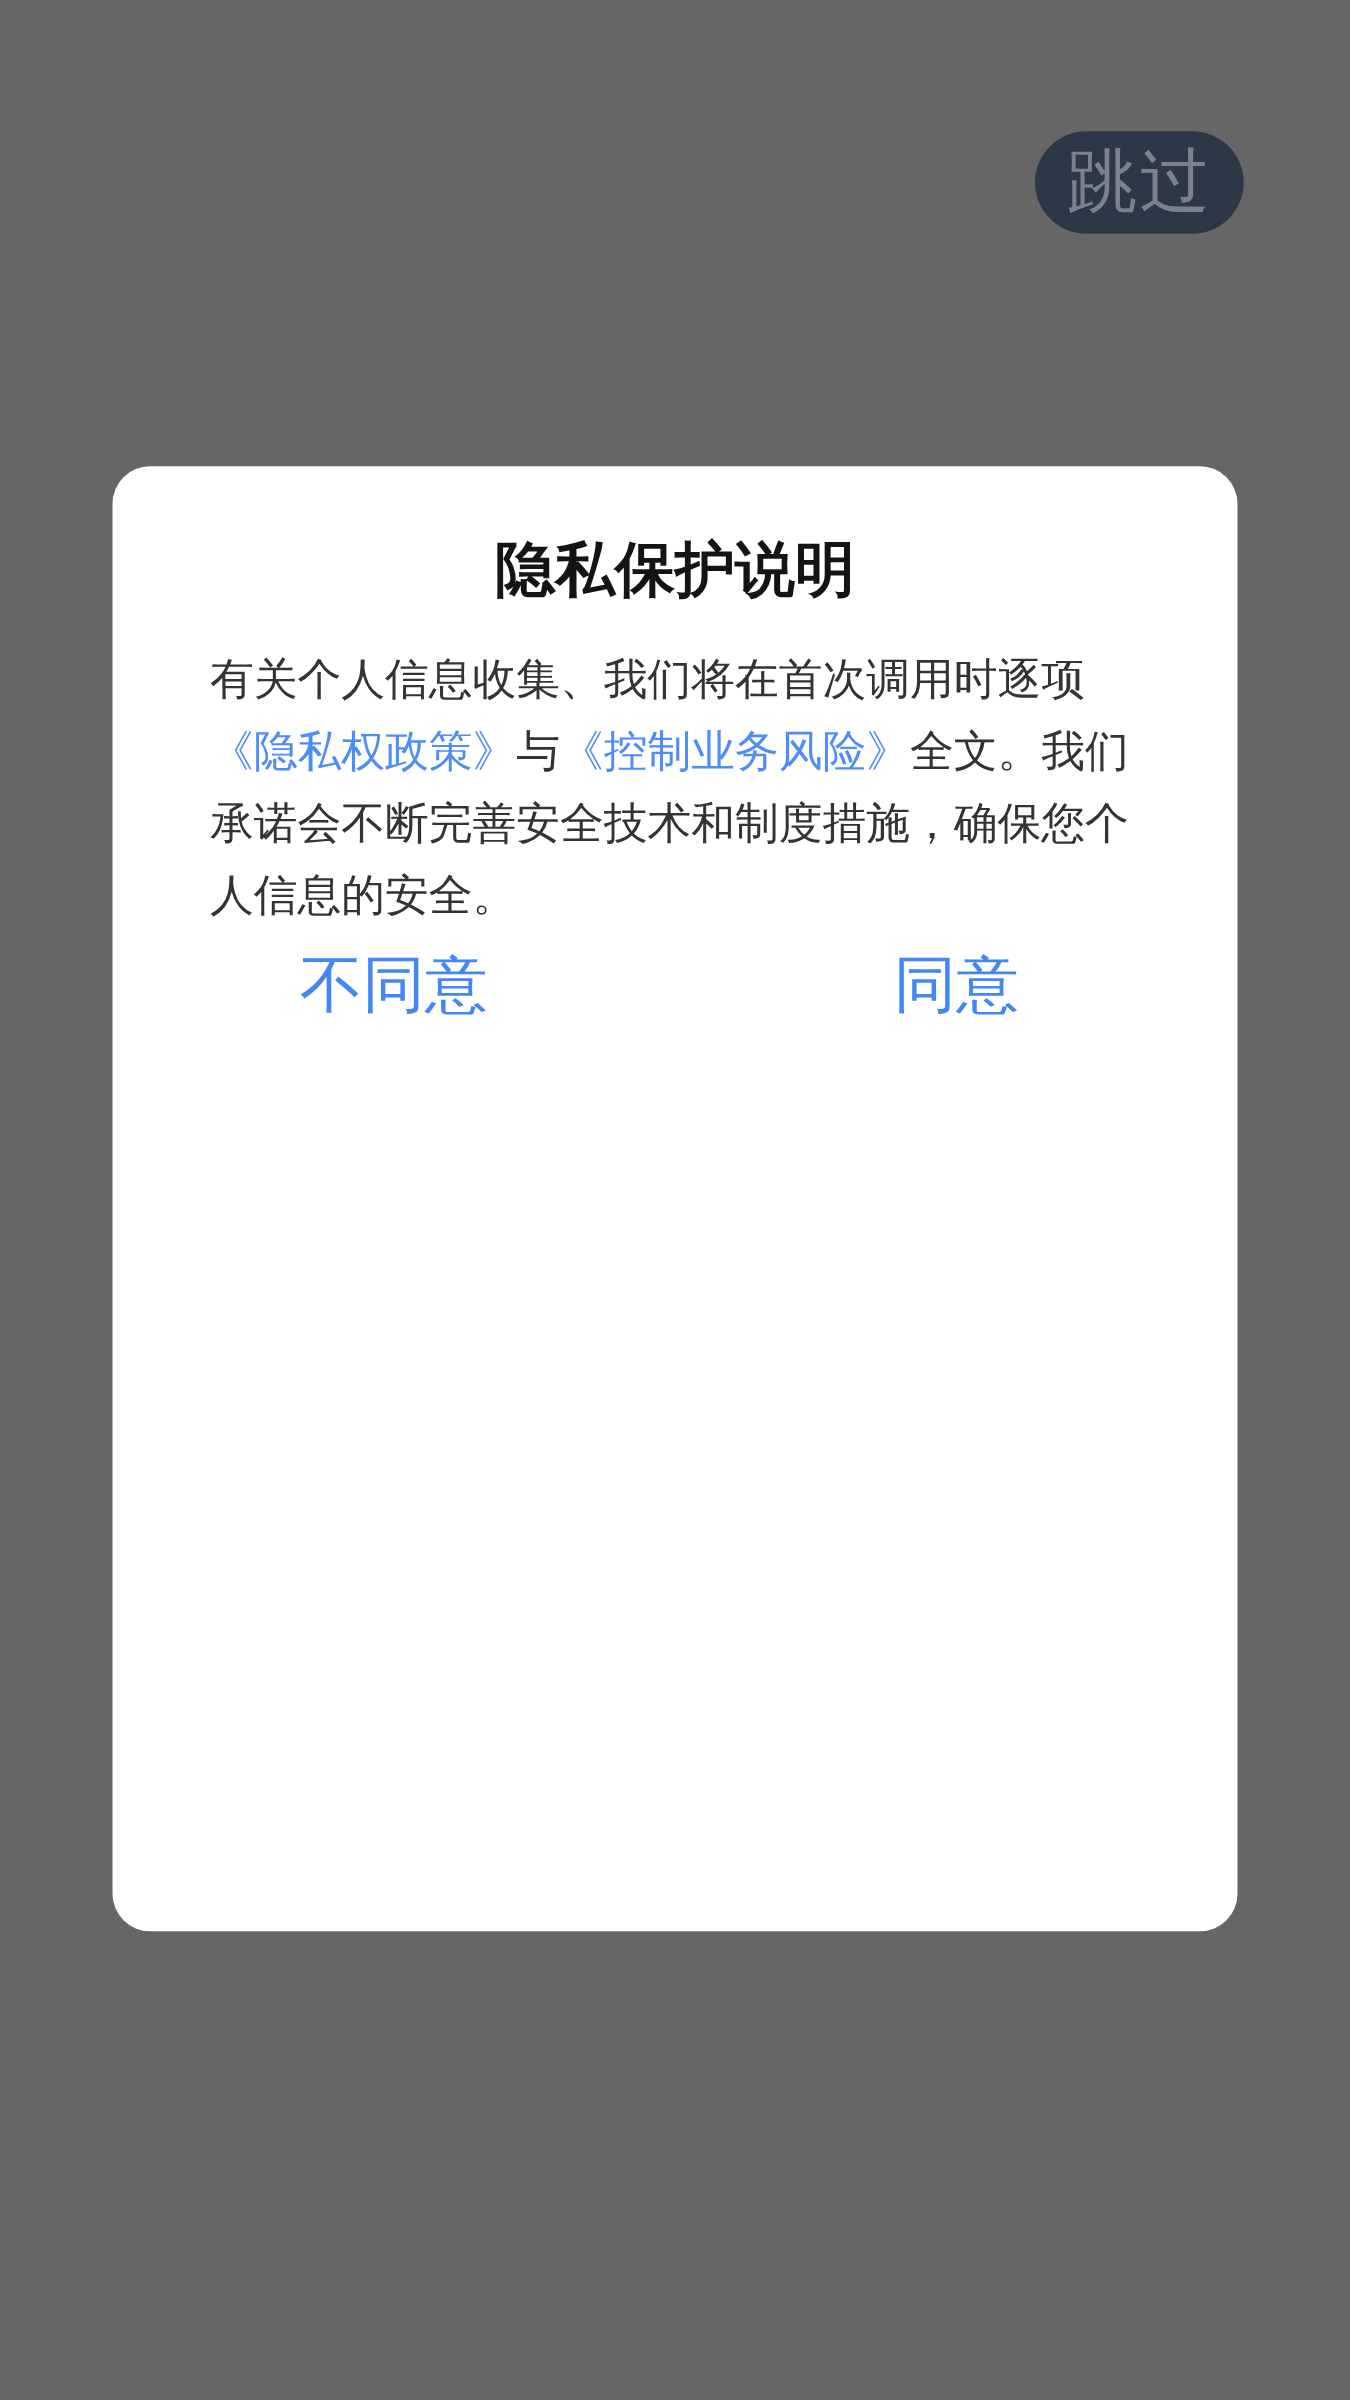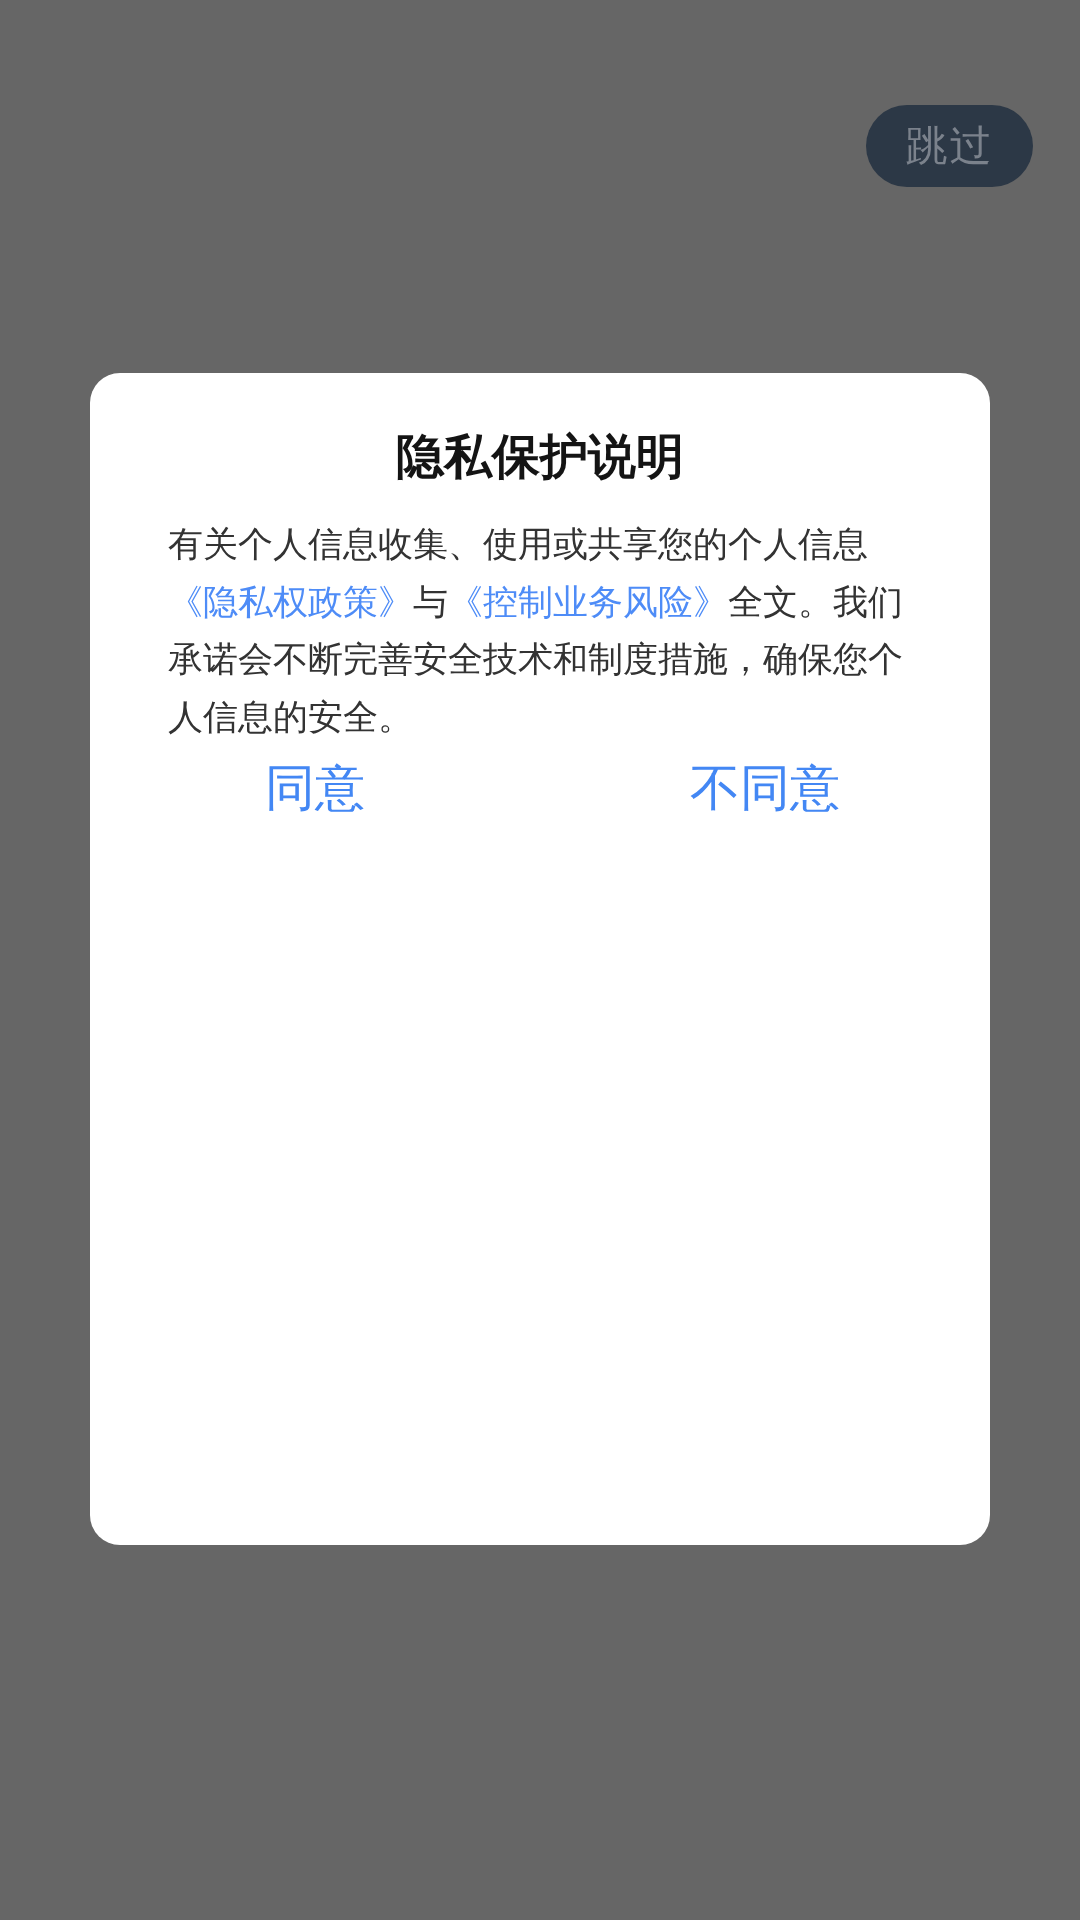--- a/index.html
+++ b/index.html
@@ -7,24 +7,24 @@
     position:relative;width:1080px;height:1920px;overflow:hidden;
     background:#ffffff;
     font-family:"Liberation Sans","DejaVu Sans",sans-serif;
   }
   
   .brand{position:absolute;left:0;top:1710px;width:1080px;height:210px;}
   
   .overlay{position:absolute;inset:0;background:rgba(0,0,0,0.6);z-index:5;}
   
   .skip{
-    position:absolute;left:866px;top:105px;width:167px;height:82px;z-index:10;
+    position:absolute;left:828px;top:105px;width:167px;height:82px;z-index:10;
     background:#2c3846;border-radius:41px;
     display:flex;align-items:center;justify-content:center;
-    font-size:42px;letter-spacing:2px;color:#7b828c;cursor:pointer;
+    font-size:56px;letter-spacing:2px;color:#7b828c;cursor:pointer;
   }
   
   .modal{
     position:absolute;left:90px;top:373px;width:900px;height:1172px;z-index:10;
     background:#ffffff;border-radius:30px;box-sizing:border-box;
     display:flex;flex-direction:column;
   }
   .modal-title{
     margin-top:54px;height:60px;line-height:60px;text-align:center;
     font-size:48px;font-weight:bold;color:#141414;flex:none;
@@ -66,21 +66,21 @@
   <div class="overlay"></div>
 
   <div class="skip">
     <span>跳过</span>
   </div>
 
   <div class="modal">
     <div class="modal-title">隐私保护说明</div>
 
 
-    <div class="notice"><span>有关个人信息收集、使用或共享您的个人信息</span><span class="link">《隐私权政策》</span><span>与</span><span class="link">《控制业务风险》</span><span>全文。我们承诺会不断完善安全技术和制度措施，确保您个人信息的安全。</span></div>
+    <div class="notice"><span>有关个人信息收集、我们将在首次调用时逐项</span><span class="link">《隐私权政策》</span><span>与</span><span class="link">《控制业务风险》</span><span>全文。我们承诺会不断完善安全技术和制度措施，确保您个人信息的安全。</span></div>
 
     <div class="actions">
+      <div class="action-btn">不同意</div>
       <div class="action-btn">同意</div>
-      <div class="action-btn">不同意</div>
     </div>
   </div>
 
 </div>
 
 </body></html>

